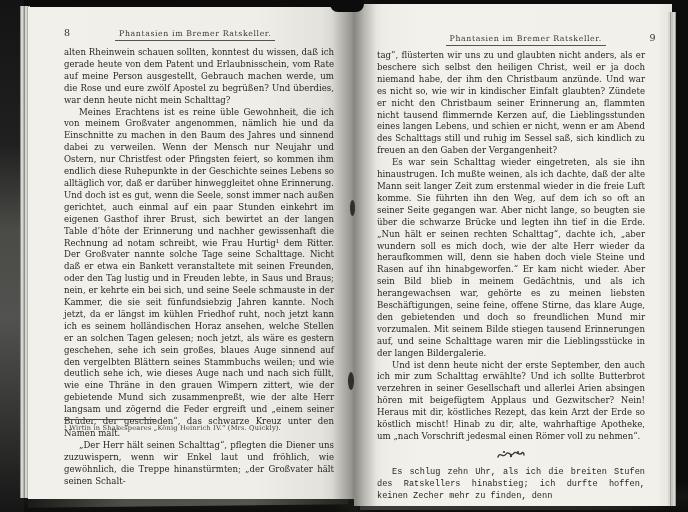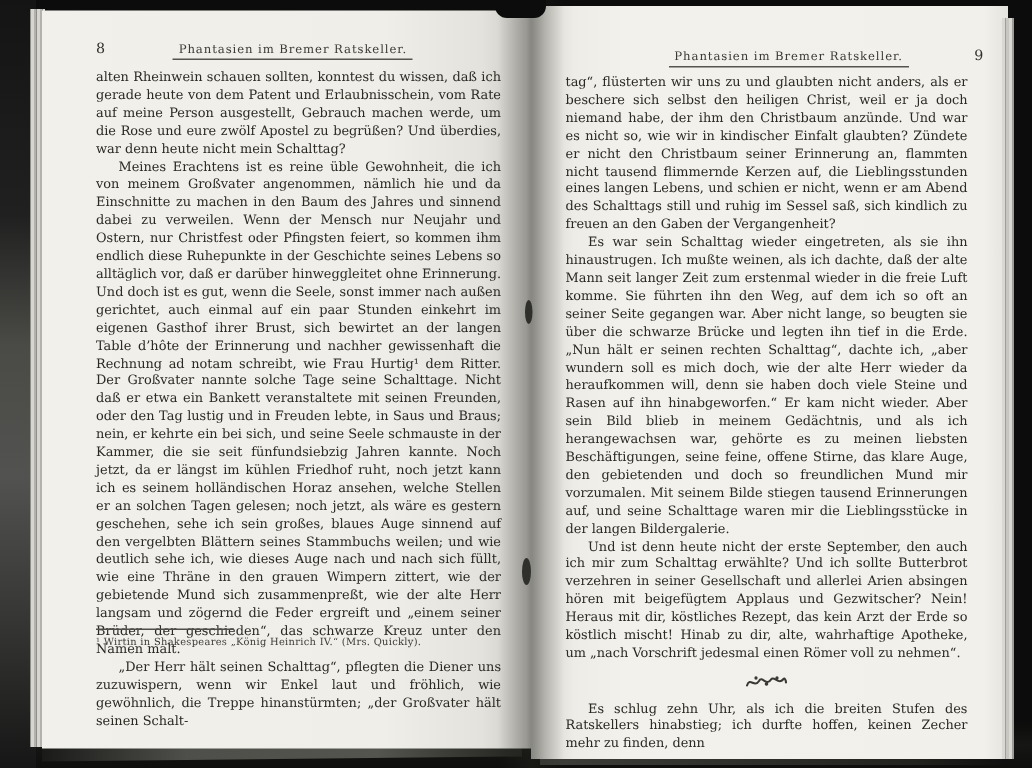--- a/index.html
+++ b/index.html
@@ -50,21 +50,21 @@
     color:#2a2922;text-rendering:optimizeLegibility;}
   .page-left .body-block{left:36px;top:40px;width:270px;height:372px;}
   .page-right .body-block{left:23px;top:46px;width:268px;height:400px;}
   .body-block p{margin:0;}
   .body-block p.indent{text-indent:15px;}
   .footnote-area{position:absolute;left:36px;top:412px;width:270px;}
   .footnote-rule{width:92px;border-top:0.9px solid #4f4e48;margin-bottom:4px;}
   .footnote-text{font-size:6.6px;color:#3c3b35;letter-spacing:0.2px;}
   .ornament-row{text-align:center;margin:5px 0 6px 0;}
   .ornament-row svg{vertical-align:middle;}
-  .closing{margin-top:0;}
+  .closing{margin-top:0;font-family:Liberation Mono, monospace;}
 </style>
 </head>
 <body>
 
 <div class="scene">
   <div class="table-surface"></div>
   <div class="left-band"></div>
   <div class="left-edge-stack"></div>
   <div class="under-shadow-left"></div>
   <div class="under-shadow-right"></div>

